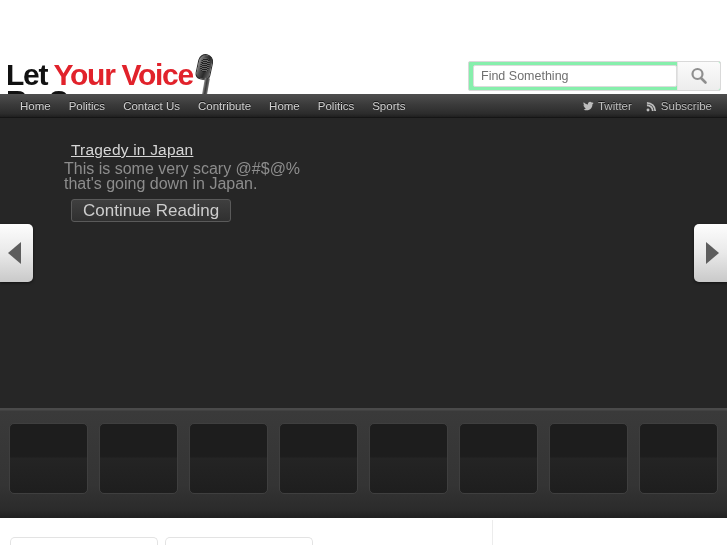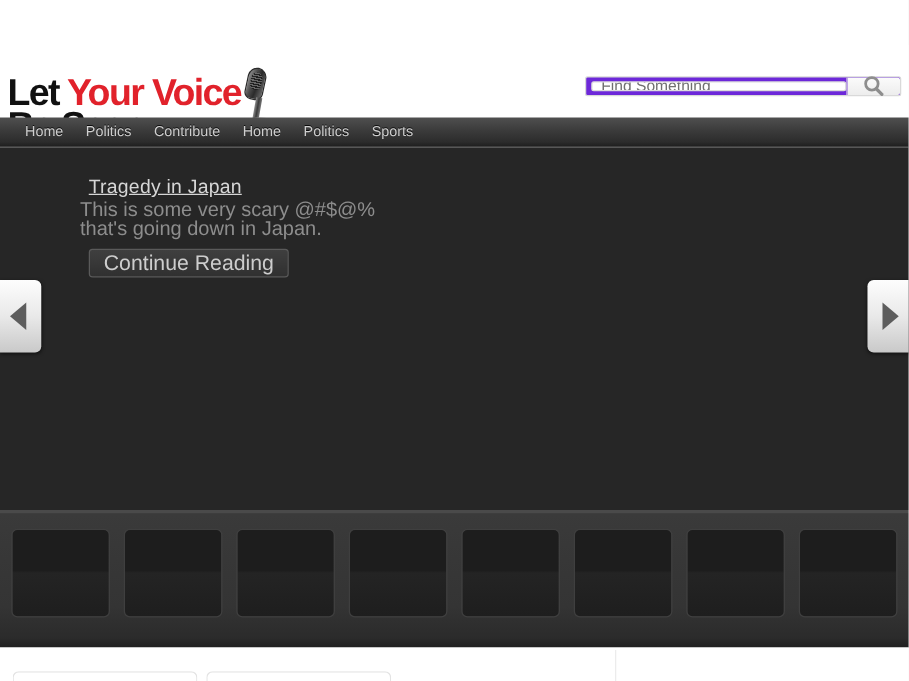--- a/index.html
+++ b/index.html
@@ -66,23 +66,23 @@
   }
   .mic-base2 {
     position: absolute; left: 10px; top: 40px; width: 28px; height: 10px;
     border-radius: 50%;
     background: linear-gradient(180deg,#bdbdbd,#5a5a5a);
   }
 
   
   .search-wrap {
     position: absolute; left: 468px; top: 25px;
-    width: 253px; height: 16px;
+    width: 253px; height: 30px;
     display: flex; align-items: stretch;
-    background: #6d28d9;
+    background: #86efac;
     border: 1px solid #d9d9d9;
     border-radius: 2px;
   }
   .search-input {
     flex: 1 1 auto;
     margin: 3px 0 3px 4px;
     padding: 0 7px;
     border: 1px solid #dcdcdc;
     border-radius: 2px;
     background: #ffffff;
@@ -240,26 +240,47 @@
           </svg>
         </span>
       </button>
     </div>
   </div>
 
   <div class="navbar">
     <div class="nav-left">
       <a class="nav-item">Home</a>
       <a class="nav-item">Politics</a>
+      <a class="nav-item">Contact Us</a>
       <a class="nav-item">Contribute</a>
       <a class="nav-item">Home</a>
       <a class="nav-item">Politics</a>
       <a class="nav-item">Sports</a>
     </div>
 
+    <div class="nav-right">
+      <a class="nav-social">
+        <span>
+          <svg width="11" height="11" viewBox="0 0 12 12">
+            <path d="M11.4 1.9c-.4.2-.9.4-1.4.4.4-.3.7-.7.9-1.2-.5.3-1 .5-1.5.6-.4-.5-1-.8-1.7-.8-1.3 0-2.3 1.1-2.3 2.4 0 .2 0 .4.1.5C3.6 3.7 1.9 2.8.8 1.4.6 1.7.5 2.1.5 2.6c0 .8.4 1.5 1 2-.4 0-.7-.1-1-.3 0 1.2.8 2.1 1.9 2.4-.3.1-.6.1-.9 0 .3.9 1 1.5 2 1.6-.8.6-1.8 1-2.9.9 1 .7 2.2 1 3.4 1 4.1 0 6.4-3.5 6.3-6.7.5-.3.9-.8 1.1-1.3z" fill="#bdbdbd"></path>
+          </svg>
+        </span>
+        <span>Twitter</span>
+      </a>
+      <a class="nav-social">
+        <span>
+          <svg width="11" height="11" viewBox="0 0 12 12">
+            <circle cx="2.2" cy="9.8" r="1.6" fill="#bdbdbd"></circle>
+            <path d="M1 5.6a5.4 5.4 0 0 1 5.4 5.4h2A7.4 7.4 0 0 0 1 3.6z" fill="#bdbdbd"></path>
+            <path d="M1 1a10 10 0 0 1 10 10h-1.9A8.1 8.1 0 0 0 1 2.9z" fill="#bdbdbd"></path>
+          </svg>
+        </span>
+        <span>Subscribe</span>
+      </a>
+    </div>
   </div>
 
   <div class="hero">
     <div class="hero-inner">
       <div class="hero-title">Tragedy in Japan</div>
       <div class="hero-desc">This is some very scary @#$@%
 that's going down in Japan.</div>
       <button class="hero-btn">Continue Reading</button>
 
       <div class="slider-arrow prev">

